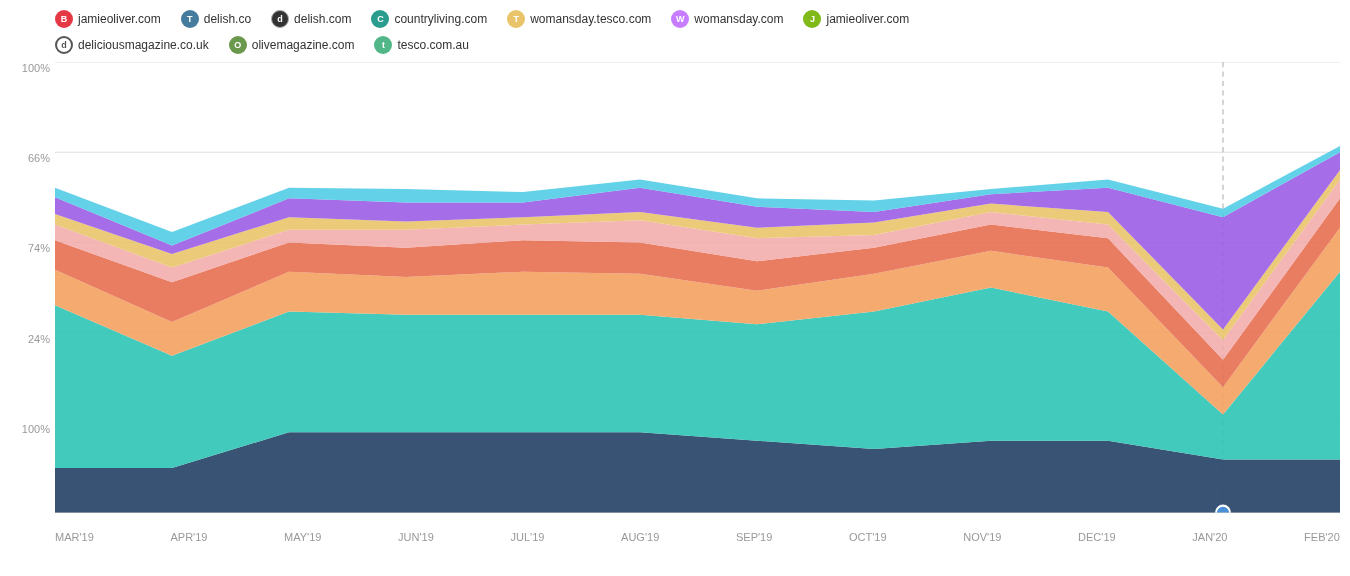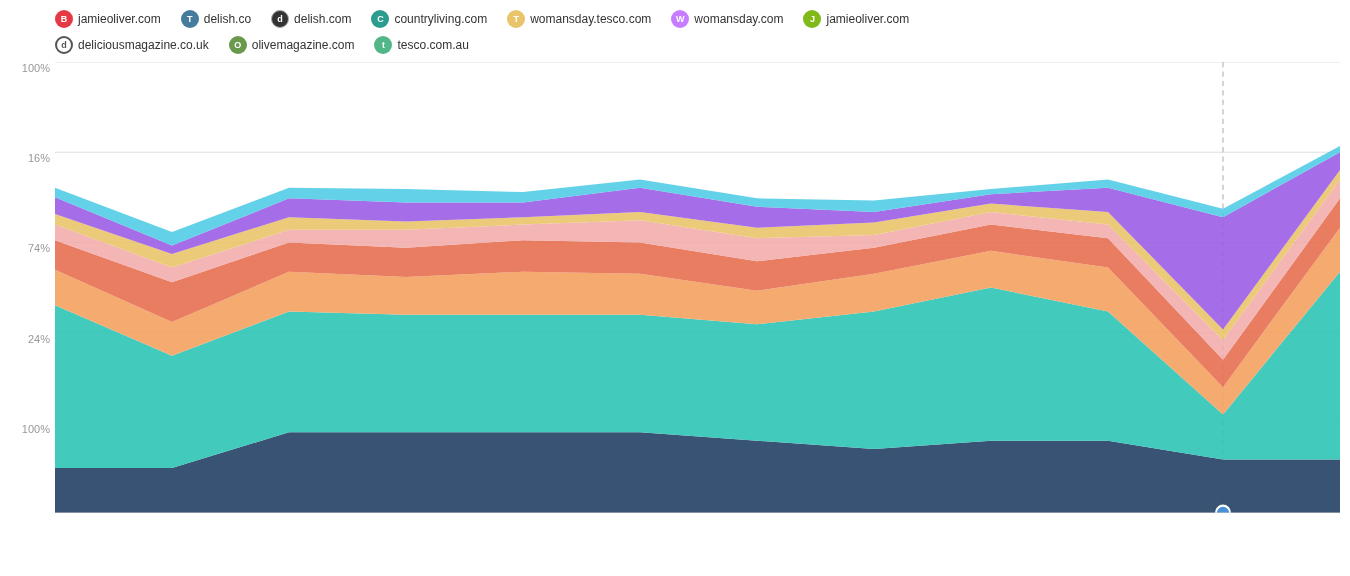--- a/index.html
+++ b/index.html
@@ -132,21 +132,21 @@
     <div class="legend-item">
       <div class="legend-icon" style="background:#52b788;">t</div>
       <span>tesco.com.au</span>
     </div>
   </div>
 
   <div class="chart-area">
 
     <div class="y-axis">
       <span class="y-label">100%</span>
-      <span class="y-label">16%</span>
+      <span class="y-label">66%</span>
       <span class="y-label">74%</span>
       <span class="y-label">24%</span>
       <span class="y-label">100%</span>
       <span class="y-label"></span>
     </div>
 
     <svg class="svg-chart" viewBox="0 0 1285 430" preserveAspectRatio="none">
       <defs>
         <clipPath id="chartClip">
           <rect x="0" y="0" width="1285" height="430"></rect>
@@ -376,14 +376,28 @@
           234,130
           117,175
           0,129
         "></polygon>
 
       <circle cx="1168" cy="430" r="7" fill="#4a90d9" stroke="white" stroke-width="2"></circle>
 
       <line x1="0" y1="430" x2="1285" y2="430" stroke="#ccc" stroke-width="1"></line>
     </svg>
 
+    <div class="x-axis">
+      <span class="x-label">MAR'19</span>
+      <span class="x-label">APR'19</span>
+      <span class="x-label">MAY'19</span>
+      <span class="x-label">JUN'19</span>
+      <span class="x-label">JUL'19</span>
+      <span class="x-label">AUG'19</span>
+      <span class="x-label">SEP'19</span>
+      <span class="x-label">OCT'19</span>
+      <span class="x-label">NOV'19</span>
+      <span class="x-label">DEC'19</span>
+      <span class="x-label">JAN'20</span>
+      <span class="x-label">FEB'20</span>
+    </div>
   </div>
 </div>
 
 </body></html>

